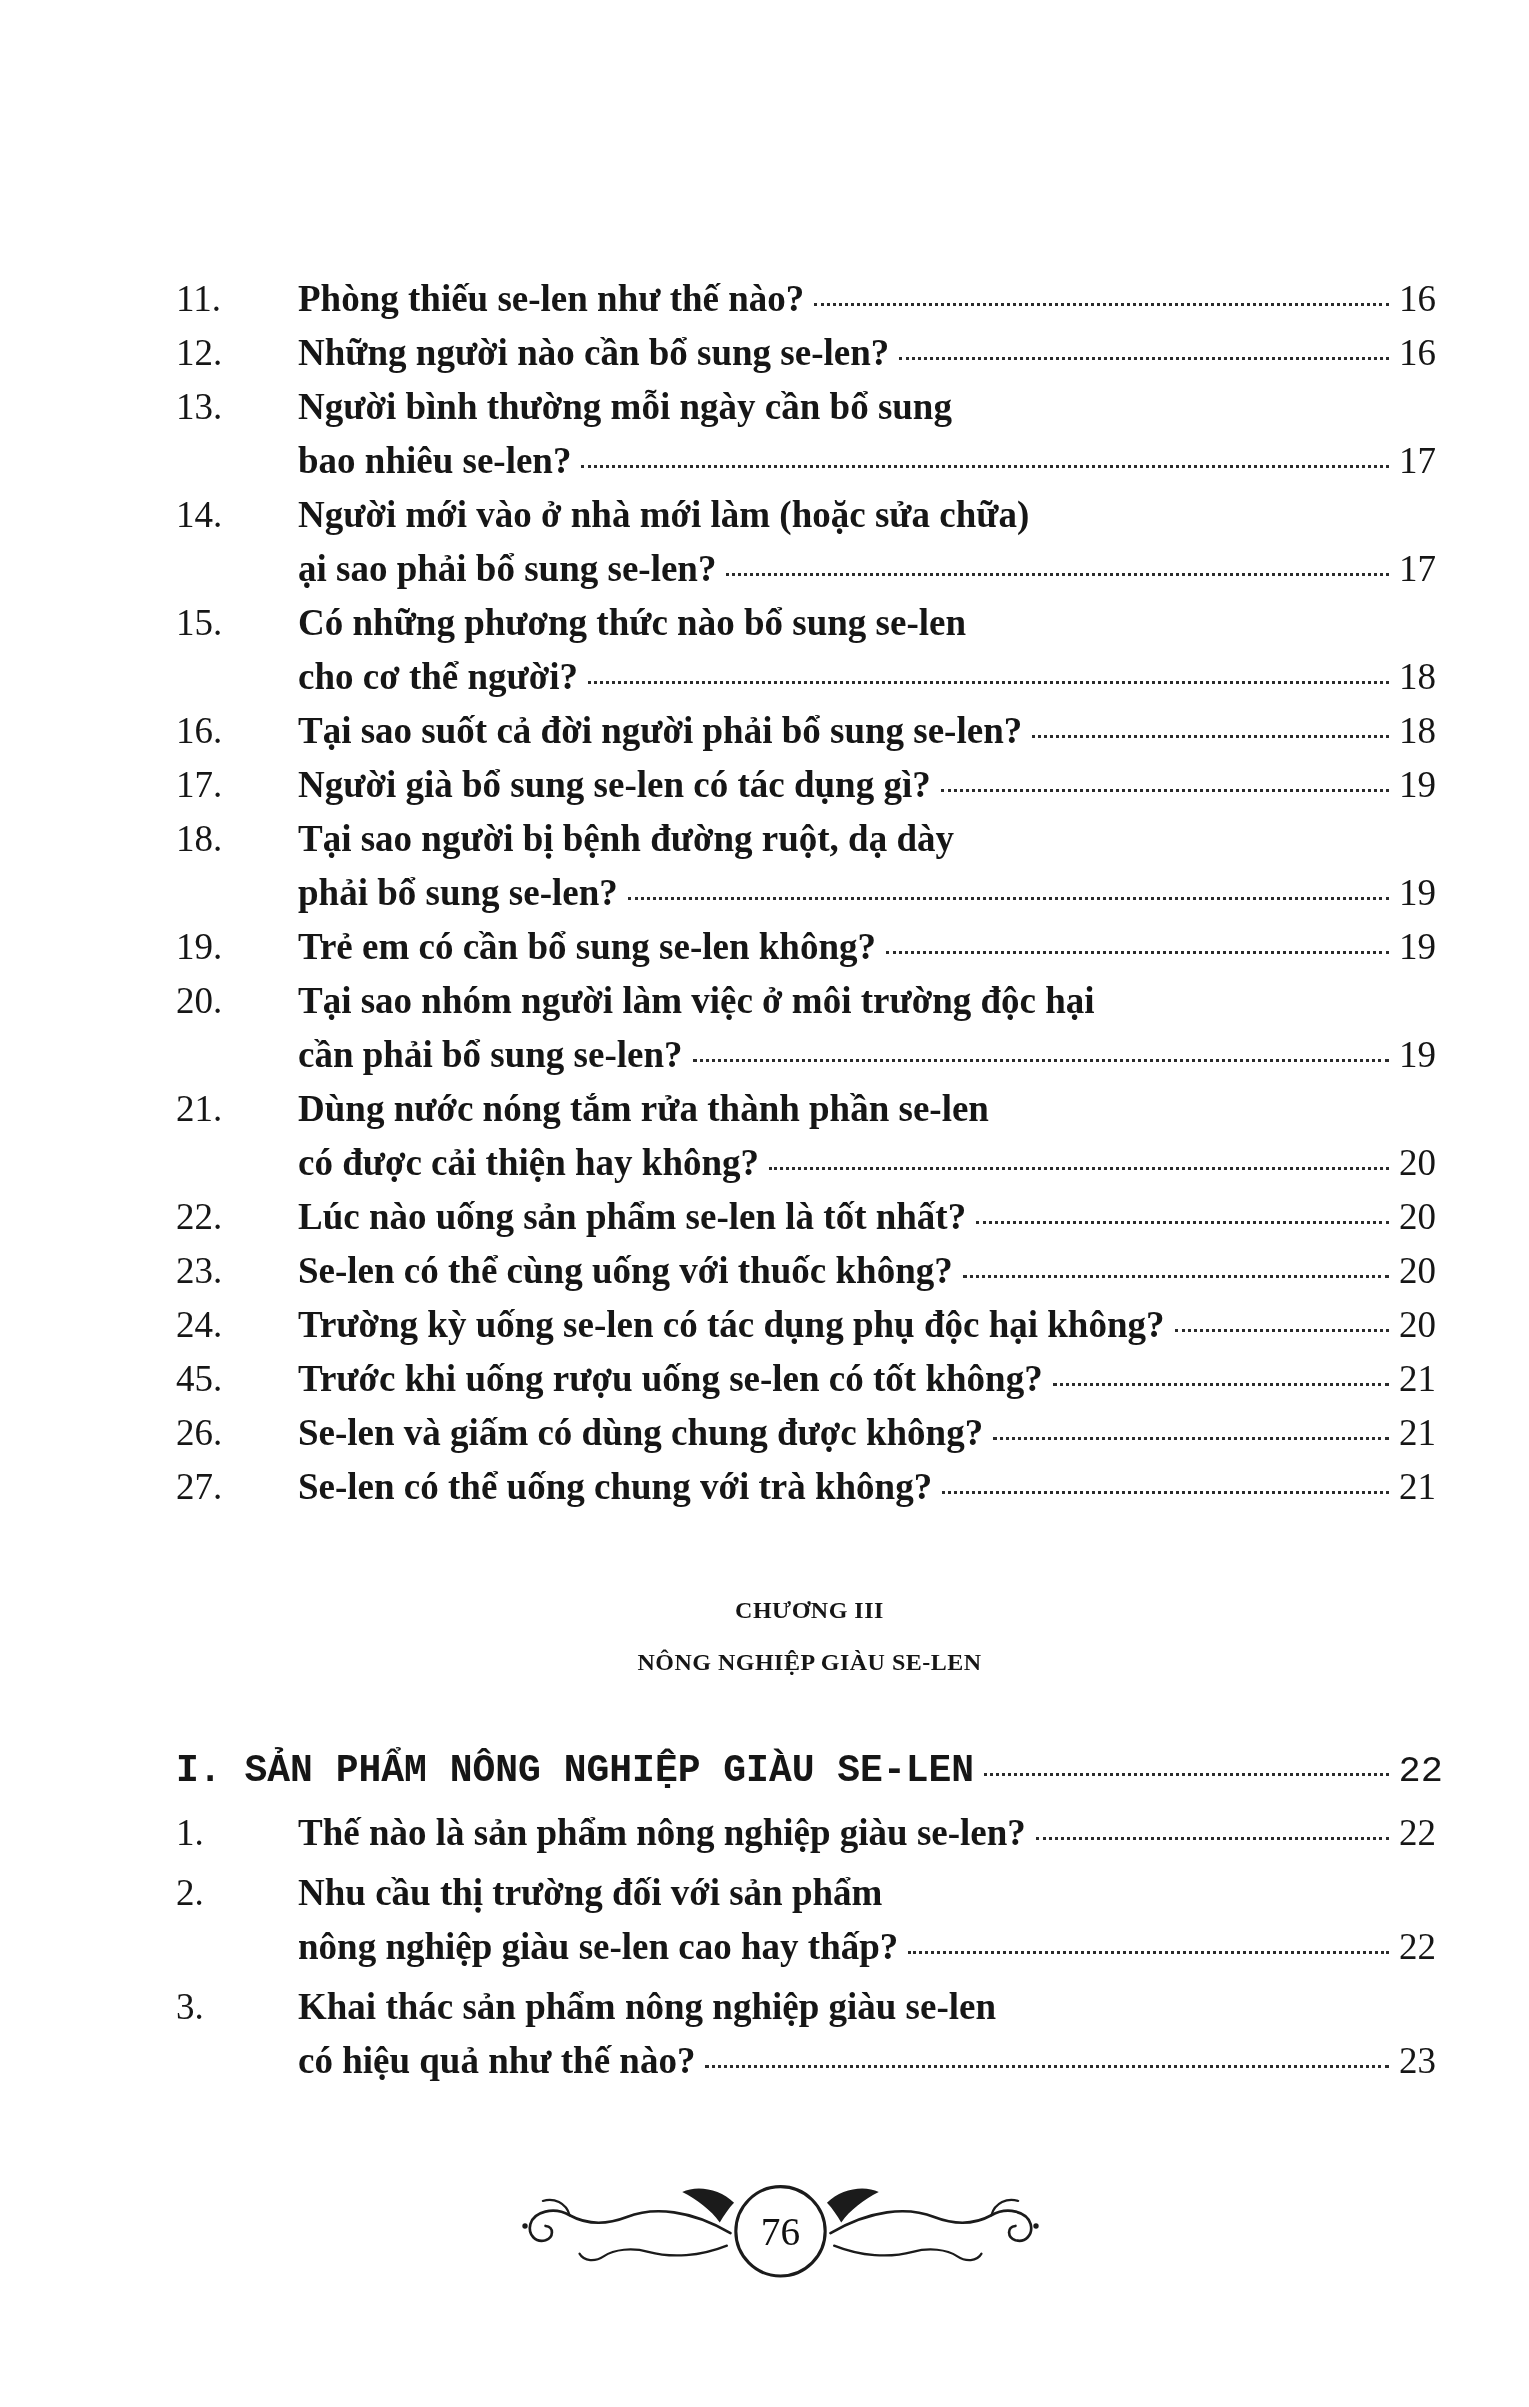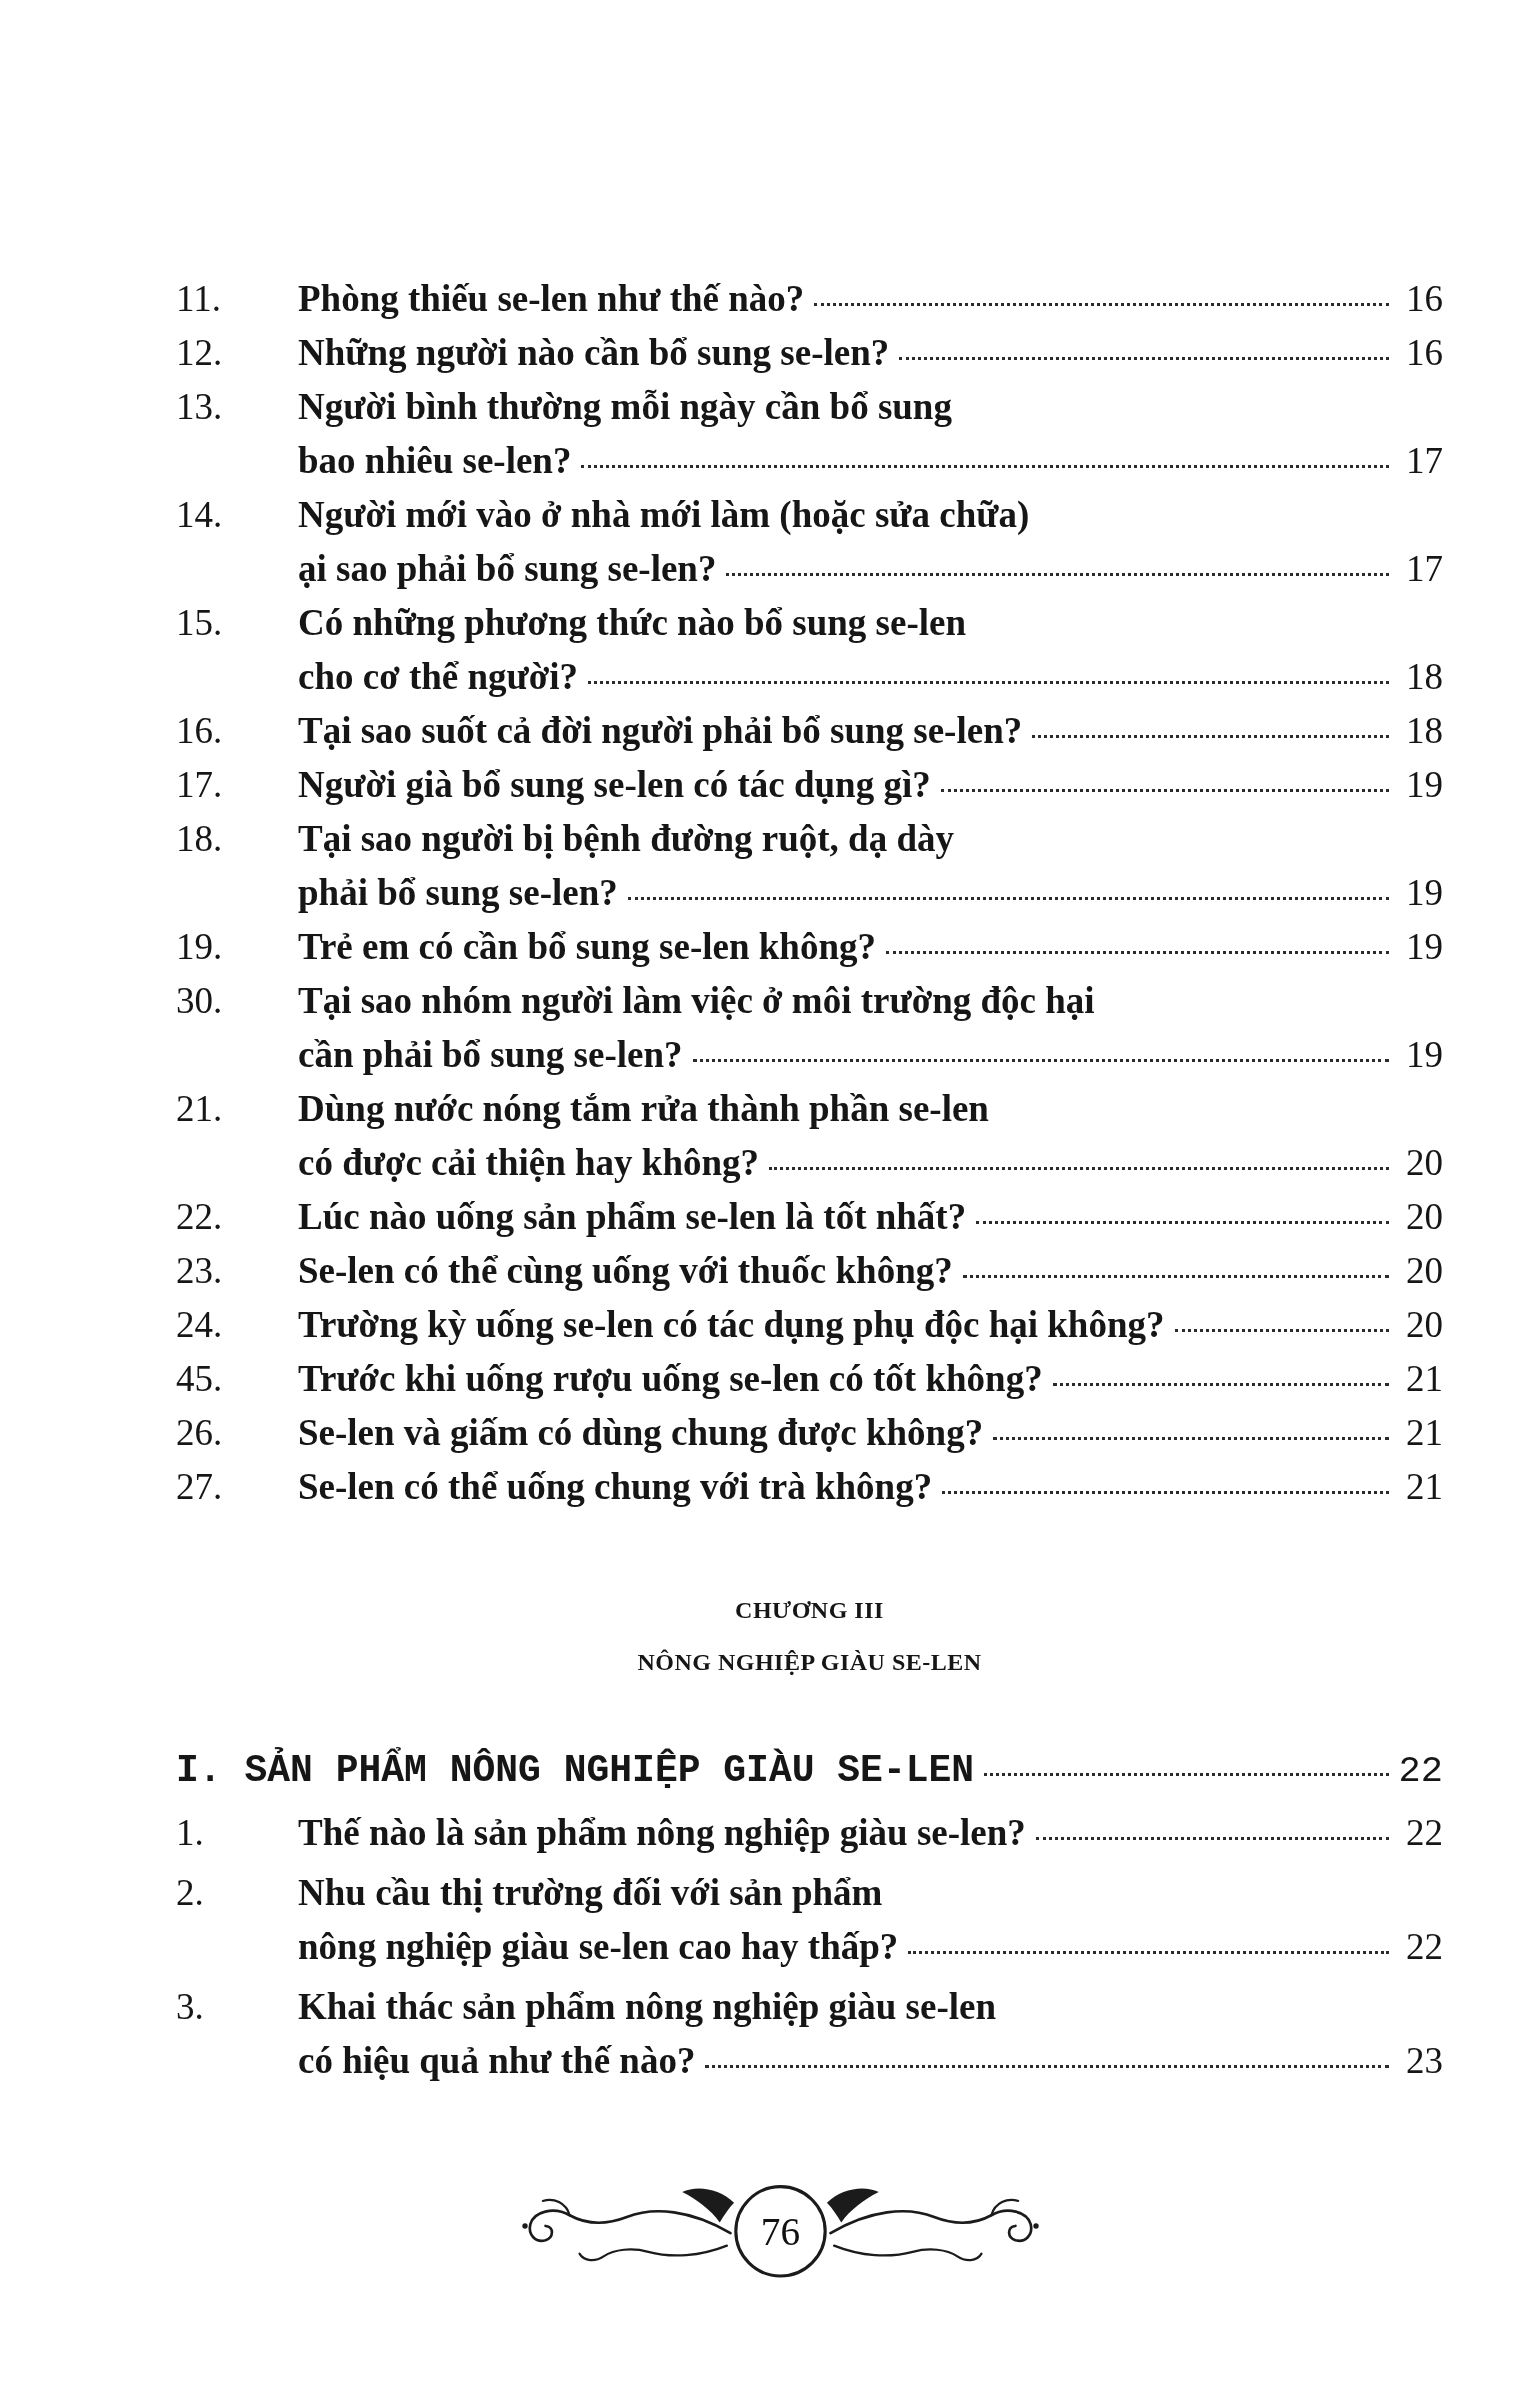--- a/index.html
+++ b/index.html
@@ -37,21 +37,21 @@
     flex: 1 1 auto;
     min-width: 6px;
     margin: 0 10px;
     border-bottom: 3px dotted #2b2b2b;
     position: relative;
     top: -5px;
   }
   .toc-page {
     flex: 0 0 auto;
     min-width: 44px;
-    text-align: right;
+    text-align: left;
   }
   .chapter {
     margin-top: 70px;
     text-align: center;
     font-weight: bold;
     font-size: 24px;
     line-height: 52px;
     letter-spacing: 0.5px;
   }
   .section-line {
@@ -182,21 +182,21 @@
         <div class="toc-num">19.</div>
         <div class="toc-body">
           <div class="toc-line">
             <span class="toc-text">Trẻ em có cần bổ sung se-len không?</span>
             <span class="leader"></span>
             <span class="toc-page">19</span>
           </div>
         </div>
       </div>
       <div class="toc-entry">
-        <div class="toc-num">30.</div>
+        <div class="toc-num">20.</div>
         <div class="toc-body">
           <div class="toc-line">
             <span class="toc-text">Tại sao nhóm người làm việc ở môi trường độc hại</span>
           </div>
           <div class="toc-line">
             <span class="toc-text">cần phải bổ sung se-len?</span>
             <span class="leader"></span>
             <span class="toc-page">19</span>
           </div>
         </div>

